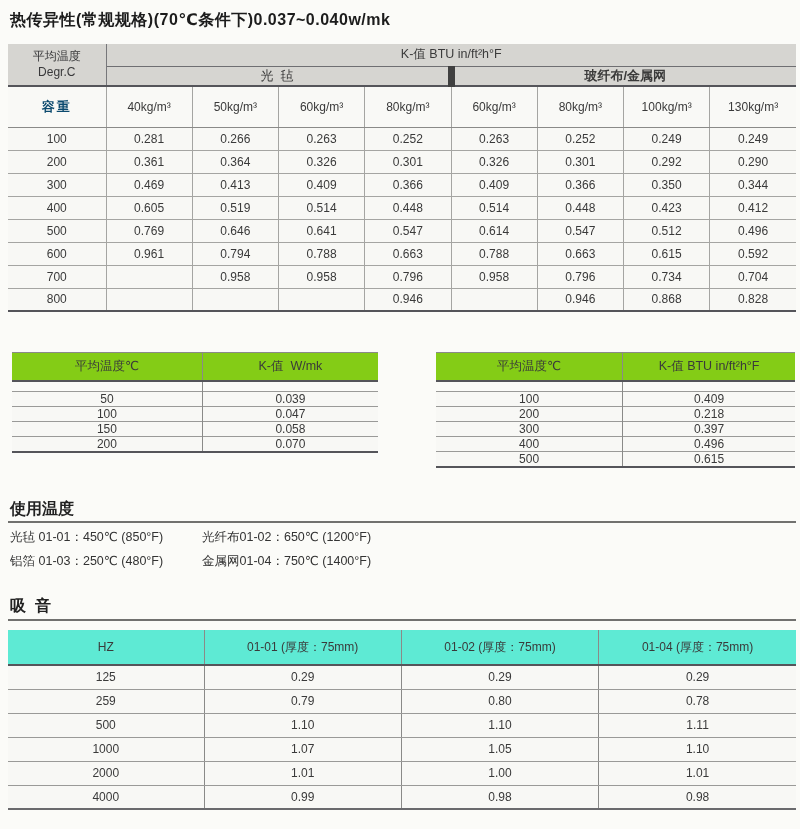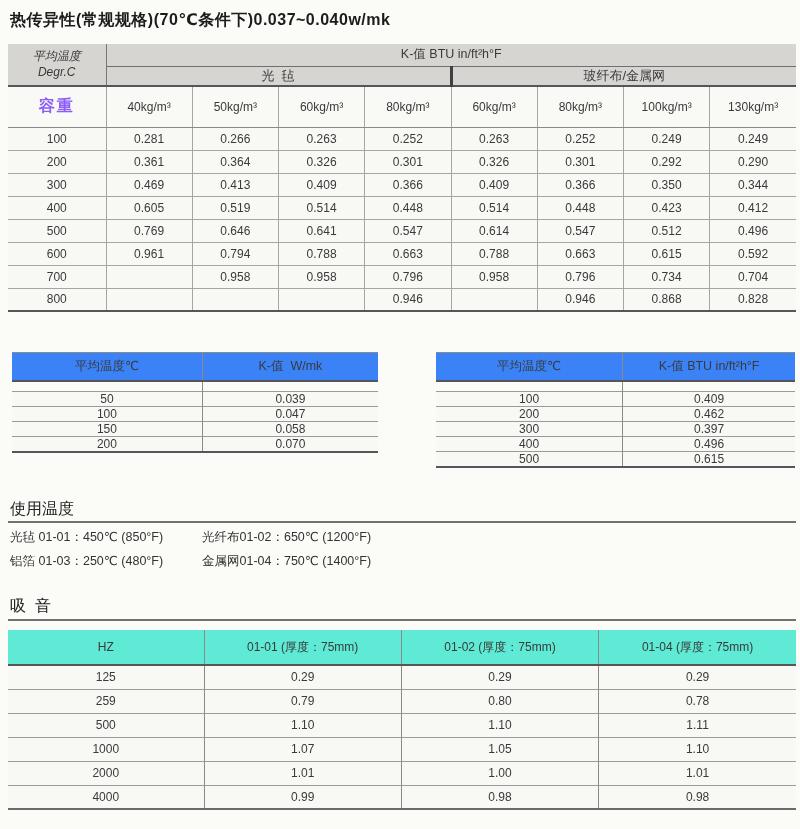--- a/index.html
+++ b/index.html
@@ -9,44 +9,44 @@
   .page { position: relative; width: 800px; height: 829px; background: #fbfbf8; color: #3a3a3a; overflow: hidden; padding-left: 40px; }
 
   .doc-title { position: absolute; left: 10px; top: 10px; margin: 0; font-size: 16px; font-weight: bold; color: #1c1c1c; letter-spacing: 0.5px; white-space: pre; }
 
   table { border-collapse: collapse; table-layout: fixed; }
   th, td { padding: 0; text-align: center; vertical-align: middle; font-weight: normal; color: #3a3a3a; }
 
   
   .main-table { position: absolute; left: 8px; top: 44px; width: 788px; }
   .main-table .band { background: #d6d5d1; }
-  .corner-cell { border-right: 1px solid #77777a; border-bottom: 2px solid #55555a; font-size: 12px; line-height: 1.3; color: #38383a; font-style: italic; }
+  .corner-cell { border-right: 1px solid #77777a; border-bottom: 2px solid #55555a; font-size: 12px; line-height: 1.3; color: #38383a; }
   .corner-cell span { display: block; }
   .k-title-cell { height: 22px; border-bottom: 1px solid #6f6f72; font-size: 12.5px; white-space: pre; }
   .group-row th { height: 20px; border-bottom: 2px solid #55555a; font-size: 13px; white-space: pre; }
-  .group-mesh-cell { border-left: 3px solid #404040; }
+  .group-mesh-cell { border-left: 7px solid #404040; font-weight: bold; }
   .density-row th { height: 41px; border-left: 1px solid #a5a5a2; border-bottom: 1px solid #8a8a88; font-size: 12px; background: #f9f9f6; }
-  .density-row th:first-child { border-left: none; font-size: 16px; font-weight: bold; color: #8b5cf6; letter-spacing: 2px; }
+  .density-row th:first-child { border-left: none; font-size: 13px; font-weight: bold; color: #0c4a6e; letter-spacing: 2px; }
   .main-table tbody td { height: 23px; border-left: 1px solid #a5a5a2; border-top: 1px solid #a5a5a2; font-size: 12px; background: #f8f8f5; }
   .main-table tbody td:first-child { border-left: none; }
   .main-table tbody tr:first-child td { border-top: none; }
   .main-table tbody tr:last-child td { border-bottom: 2px solid #55555a; }
 
   
   .small-table { position: absolute; top: 352px; }
   .small-left  { left: 12px;  width: 366px; }
   .small-right { left: 436px; width: 359px; }
-  .small-table th { height: 28px; background: #3b82f6; border-top: 1px solid #8a8a88; border-bottom: 2px solid #55555a; font-size: 12.5px; white-space: pre; }
+  .small-table th { height: 28px; background: #84cc16; border-top: 1px solid #8a8a88; border-bottom: 2px solid #55555a; font-size: 12.5px; white-space: pre; }
   .small-table th + th, .small-table td + td { border-left: 1px solid #8a8a88; }
   .gap-row td { height: 11px; background: transparent; }
   .small-table tbody.data-body td { height: 15px; border-top: 1px solid #9a9a98; font-size: 12px; background: #f8f8f5; margin-top: 21px; }
   .small-table tbody.data-body tr:last-child td { border-bottom: 2px solid #55555a; }
 
   
-  .section-heading { position: absolute; margin: 0; font-size: 16px; font-weight: normal; color: #222; white-space: pre; }
+  .section-heading { position: absolute; margin: 0; font-size: 16px; font-weight: bold; color: #222; white-space: pre; }
   .usage-heading { left: 10px; top: 499px; }
   .rule { position: absolute; left: 8px; width: 788px; border-top: 2px solid #71716f; }
   .usage-rule { top: 521px; }
   .usage-lines { position: absolute; left: 10px; top: 525px; width: 520px; font-size: 12.5px; color: #333; }
   .usage-row { display: flex; height: 24px; align-items: center; }
   .usage-col1 { width: 192px; white-space: pre; }
   .usage-col2 { white-space: pre; }
   .abs-heading { left: 10px; top: 596px; }
   .abs-rule { top: 619px; }
 
@@ -247,21 +247,21 @@
           <td></td>
         </tr>
     </tbody>
     <tbody class="data-body">
         <tr>
           <td>100</td>
           <td>0.409</td>
         </tr>
         <tr>
           <td>200</td>
-          <td>0.462</td>
+          <td>0.218</td>
         </tr>
         <tr>
           <td>300</td>
           <td>0.397</td>
         </tr>
         <tr>
           <td>400</td>
           <td>0.496</td>
         </tr>
         <tr>

